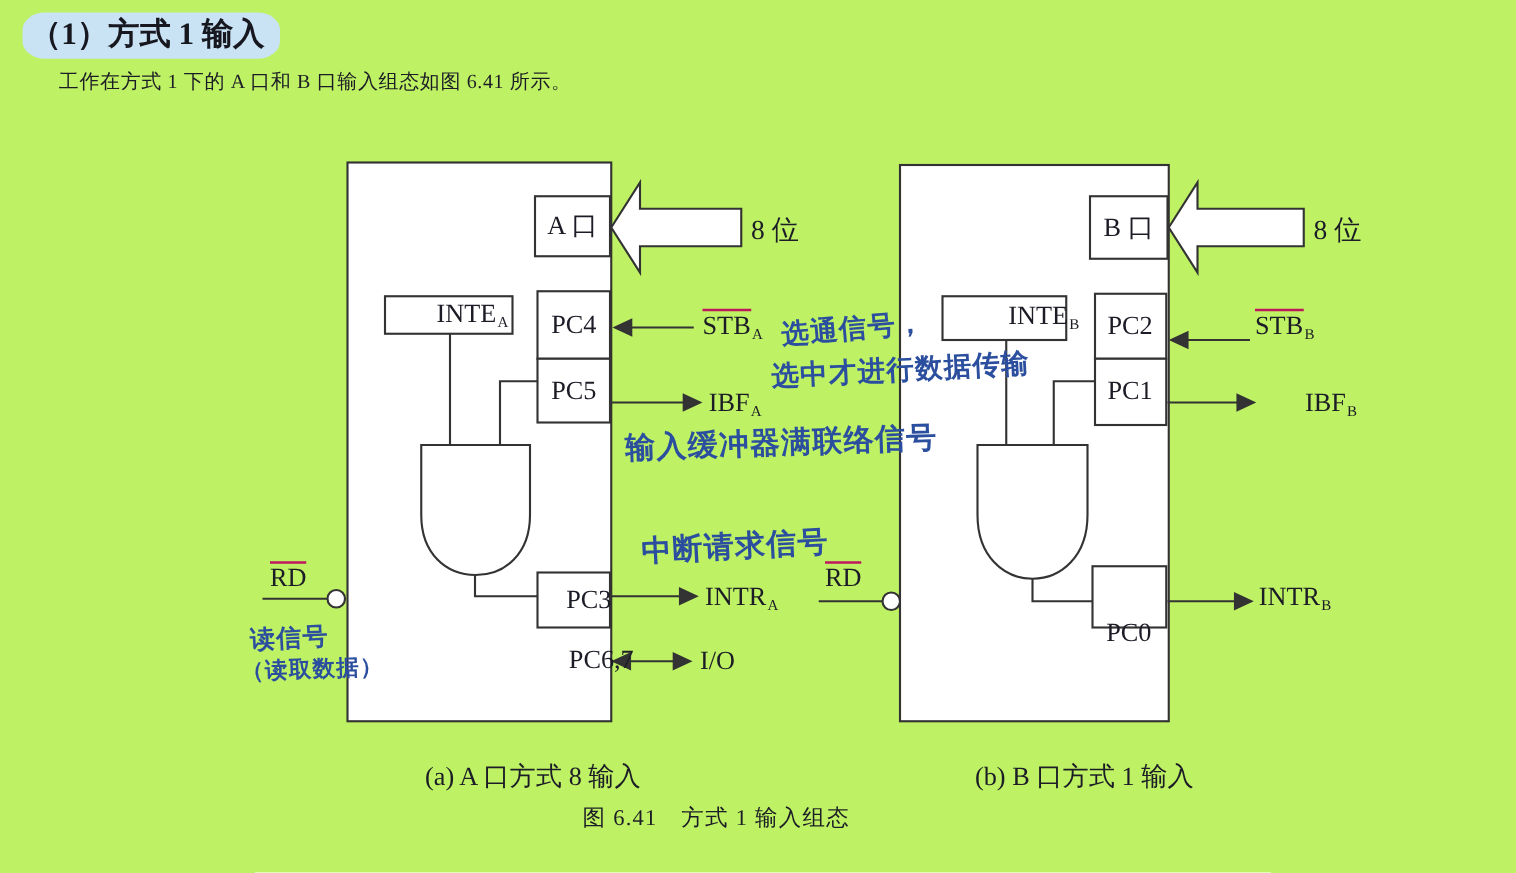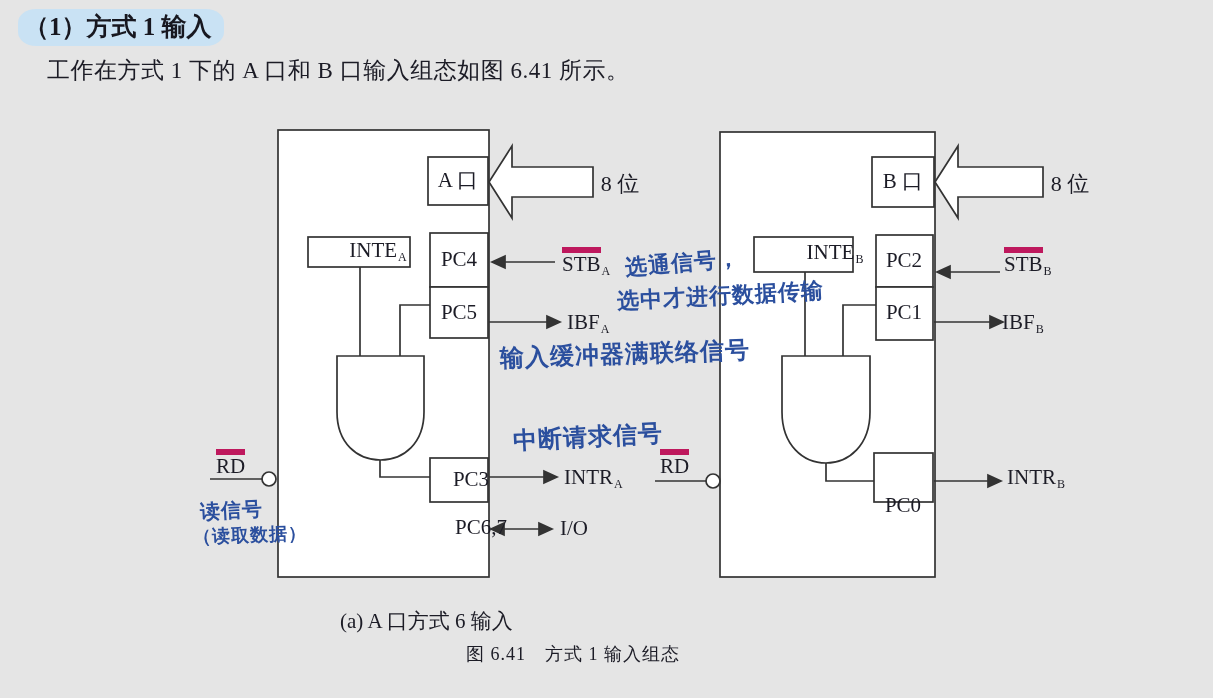--- a/index.html
+++ b/index.html
@@ -1,30 +1,30 @@
 <!DOCTYPE html>
 <html><head>
 <meta charset="utf-8">
 <style>
   html,body{margin:0;padding:0;background:#ffffff;}
-  #page{position:relative;width:1213px;height:698px;background:#e5e5e5;overflow:hidden;
+  #page{position:relative;width:1213px;height:698px;background:#bef264;overflow:hidden;
         font-family:"Liberation Serif","DejaVu Serif",serif;text-decoration:underline;}
   svg{position:absolute;left:0;top:0;}
   .lbl{position:absolute;color:#1c1c26;white-space:nowrap;line-height:1.1;
        font-family:"Liberation Serif","DejaVu Serif",serif;}
   .ctr{transform:translate(-50%,-50%);}
   .boxlbl{font-size:21px;}
   .sub{font-size:12px;vertical-align:-4px;margin-left:1px;}
-  .ovl{display:inline-block;border-top:6px solid #be185d;padding-top:1px;line-height:1.0;}
+  .ovl{display:inline-block;border-top:2px solid #be185d;padding-top:1px;line-height:1.0;}
   .hw{position:absolute;color:#2b4f9e;font-weight:700;white-space:nowrap;
       font-family:"DejaVu Sans",sans-serif;letter-spacing:1px;}
   #heading{position:absolute;left:18px;top:10px;font-size:25px;font-weight:600;color:#17171f;}
   #heading .hl{background:#c9e2f4;border-radius:18px/14px;padding:4px 12px 6px 6px;
       box-decoration-break:clone;}
-  #intro{position:absolute;left:47px;top:55px;font-size:23px;color:#1c1c26;letter-spacing:0.5px;}
+  #intro{position:absolute;left:47px;top:55px;font-size:16px;color:#1c1c26;letter-spacing:0.5px;}
   .caption{font-size:21px;color:#1c1c26;}
   #figcap{font-size:18px;color:#1c1c26;letter-spacing:1px;}
 </style>
 </head>
 <body>
 
 <div id="page">
 
   <svg width="1213" height="698" viewBox="0 0 1213 698">
     <g fill="none" stroke="#333" stroke-width="1.7">
@@ -114,24 +114,25 @@
   <div class="lbl boxlbl" style="left:564px;top:466px;"><span>INTR</span><span class="sub">A</span></div>
 
   <div class="lbl boxlbl ctr" style="left:903px;top:182px;">B 口</div>
   <div class="lbl ctr" style="left:1070px;top:184px;font-size:22px;">8 位</div>
   <div class="lbl boxlbl ctr" style="left:803px;top:254px;margin-left:32px;"><span>INTE</span><span class="sub">B</span></div>
   <div class="lbl boxlbl ctr" style="left:904px;top:261px;">PC2</div>
   <div class="lbl boxlbl ctr" style="left:904px;top:313px;">PC1</div>
   <div class="lbl boxlbl ctr" style="left:903px;top:477px;margin-top:29px;">PC0</div>
   <div class="lbl boxlbl" style="left:660px;top:449px;"><span class="ovl">RD</span></div>
   <div class="lbl boxlbl" style="left:1004px;top:247px;text-align:right;"><span class="ovl">STB</span><span class="sub">B</span></div>
-  <div class="lbl boxlbl" style="left:1002px;top:311px;"><span>IBF</span><span class="sub">B</span></div>
+  <div class="lbl boxlbl" style="left:1044px;top:311px;"><span>IBF</span><span class="sub">B</span></div>
   <div class="lbl boxlbl" style="left:1007px;top:466px;"><span>INTR</span><span class="sub">B</span></div>
 
-  <div class="lbl caption" style="left:340px;top:610px;">(a) A 口方式 6 输入</div>
+  <div class="lbl caption" style="left:340px;top:610px;">(a) A 口方式 8 输入</div>
+  <div class="lbl caption" style="left:780px;top:610px;">(b) B 口方式 1 输入</div>
   <div class="lbl" id="figcap" style="left:573px;top:645px;transform:translateX(-50%);">图 6.41　方式 1 输入组态</div>
 
   <div class="hw" style="left:625px;top:248px;font-size:22px;transform:rotate(-5deg);">选通信号，</div>
   <div class="hw" style="left:617px;top:281px;font-size:22px;transform:rotate(-3deg);">选中才进行数据传输</div>
   <div class="hw" style="left:500px;top:338px;font-size:24px;transform:rotate(-2deg);">输入缓冲器满联络信号</div>
   <div class="hw" style="left:513px;top:421px;font-size:24px;transform:rotate(-3deg);">中断请求信号</div>
   <div class="hw" style="left:200px;top:497px;font-size:20px;transform:rotate(-3deg);">读信号</div>
   <div class="hw" style="left:193px;top:523px;font-size:18px;transform:rotate(-2deg);">（读取数据）</div>
 
 </div>

